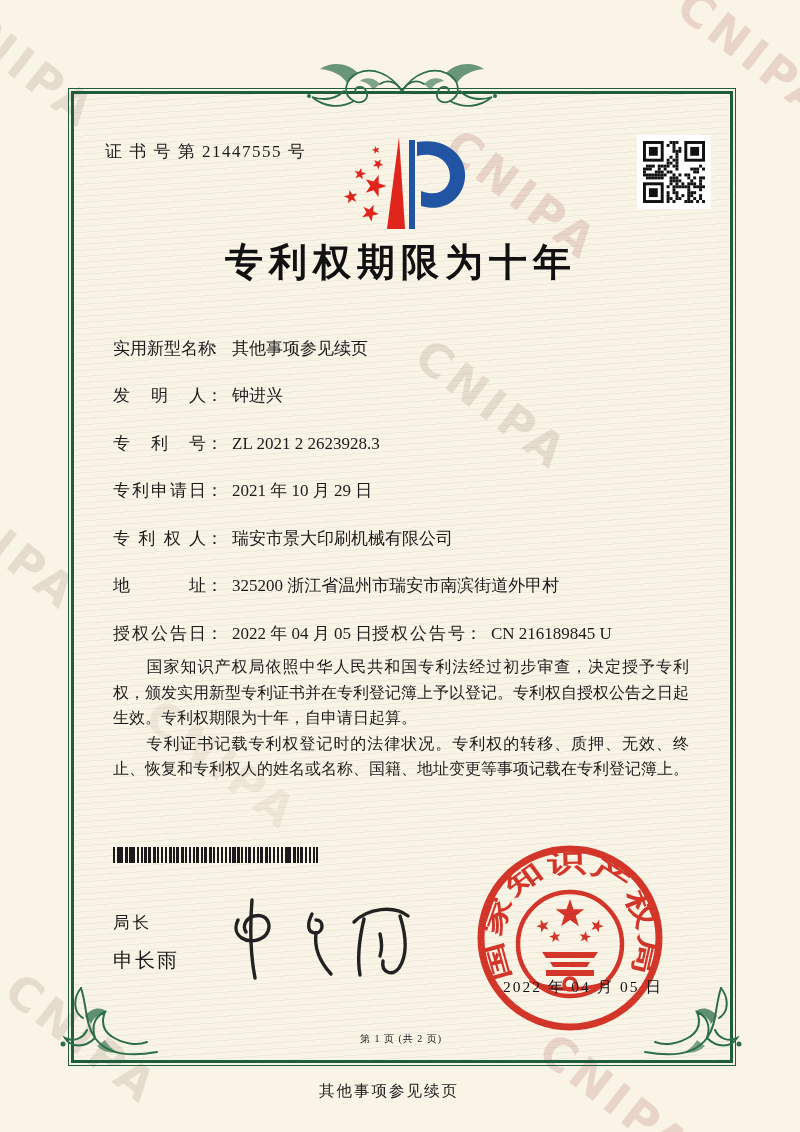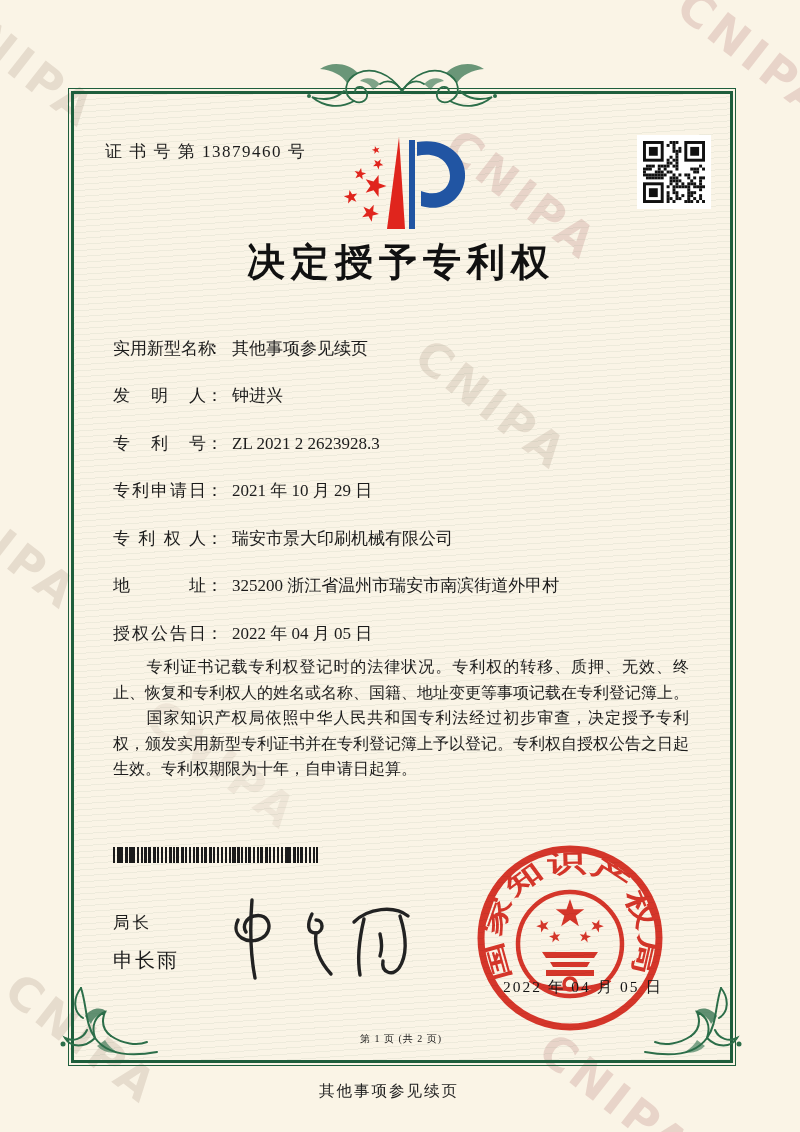--- a/index.html
+++ b/index.html
@@ -141,21 +141,21 @@
       <path d="M44,52 C34,62 20,62 14,52 C22,56 32,53 36,44"></path>
       <path d="M30,2 C22,12 22,26 32,32"></path>
       <path d="M44,52 C40,40 44,30 54,26 C50,36 52,44 60,50"></path>
       <path d="M60,50 C72,58 86,60 96,56"></path>
       <path d="M34,30 C40,22 50,20 56,26 C48,28 42,32 40,38 Z" fill="#2c6e49" fill-opacity=".75" stroke="none"></path>
       <path d="M46,60 C52,66 60,68 66,66 C60,62 56,58 54,54 Z" fill="#2c6e49" fill-opacity=".6" stroke="none"></path>
       <circle cx="12" cy="58" r="2.5" fill="#2c6e49" stroke="none"></circle>
     </g>
   </svg>
 
-  <div class="cert-no">证 书 号 第 13879460 号</div>
+  <div class="cert-no">证 书 号 第 21447555 号</div>
 
   <svg class="logo" viewBox="0 0 132 102">
     <defs>
       <path id="st" d="M0,-10 L-2.35,-3.24 L-9.51,-3.09 L-3.8,1.24 L-5.88,8.09 L0,4 L5.88,8.09 L3.8,1.24 L9.51,-3.09 L2.35,-3.24 Z"></path>
     </defs>
     <polygon points="63,5 69,97 51,97" fill="#e0251d"></polygon>
     <polygon points="73,8 79,8 79,97 73,97" fill="#2155a3"></polygon>
     <path d="M81,10 C113,5 131,26 129,46 C127,67 108,81 85,74 L85,59 C103,66 114,56 114,44 C114,30 101,19 81,24 Z" fill="#2155a3"></path>
     <use href="#st" transform="translate(39,54) scale(1.15) rotate(18)" fill="#e0251d"></use>
     <use href="#st" transform="translate(15,65) scale(.72) rotate(-12)" fill="#e0251d"></use>
@@ -299,21 +299,21 @@
           <rect x="42" y="0" width="21" height="21"></rect>
           <rect x="45" y="3" width="15" height="15" fill="#fff"></rect>
           <rect x="48" y="6" width="9" height="9"></rect>
           <rect x="0" y="42" width="21" height="21"></rect>
           <rect x="3" y="45" width="15" height="15" fill="#fff"></rect>
           <rect x="6" y="48" width="9" height="9"></rect>
         </g>
       </svg>
   </div>
 
-  <div class="title">决定授予专利权</div>
+  <div class="title">专利权期限为十年</div>
 
   <div class="frow" style="top:337px">
     <span class="flabel">实用新型名称</span><span class="fcolon">：</span><span class="fvalue">其他事项参见续页</span>
   </div>
   <div class="frow" style="top:384px">
     <span class="flabel">发明人</span><span class="fcolon">：</span><span class="fvalue">钟进兴</span>
   </div>
   <div class="frow" style="top:432px">
     <span class="flabel">专利号</span><span class="fcolon">：</span><span class="fvalue">ZL 2021 2 2623928.3</span>
   </div>
@@ -322,24 +322,27 @@
   </div>
   <div class="frow" style="top:527px">
     <span class="flabel">专利权人</span><span class="fcolon">：</span><span class="fvalue">瑞安市景大印刷机械有限公司</span>
   </div>
   <div class="frow" style="top:574px">
     <span class="flabel">地址</span><span class="fcolon">：</span><span class="fvalue">325200 浙江省温州市瑞安市南滨街道外甲村</span>
   </div>
   <div class="frow" style="top:622px">
     <span class="flabel">授权公告日</span><span class="fcolon">：</span><span class="fvalue">2022 年 04 月 05 日</span>
   </div>
+  <div class="frow2" style="top:622px">
+    <span class="flabel">授权公告号</span><span class="fcolon">：</span><span class="fvalue">CN 216189845 U</span>
+  </div>
 
   <div class="body-text">
+    <p>国家知识产权局依照中华人民共和国专利法经过初步审查，决定授予专利权，颁发实用新型专利证书并在专利登记簿上予以登记。专利权自授权公告之日起生效。专利权期限为十年，自申请日起算。</p>
     <p>专利证书记载专利权登记时的法律状况。专利权的转移、质押、无效、终止、恢复和专利权人的姓名或名称、国籍、地址变更等事项记载在专利登记簿上。</p>
-    <p>国家知识产权局依照中华人民共和国专利法经过初步审查，决定授予专利权，颁发实用新型专利证书并在专利登记簿上予以登记。专利权自授权公告之日起生效。专利权期限为十年，自申请日起算。</p>
   </div>
 
   <div class="barcode"></div>
 
   <div class="signer-title">局长</div>
   <div class="signer-name">申长雨</div>
   <svg class="signature" viewBox="0 0 195 95">
     <g stroke="#222" stroke-width="3.4" fill="none" stroke-linecap="round">
       <path d="M24,10 C22,35 22,62 27,88"></path>
       <path d="M10,30 C2,46 20,56 34,48 C46,41 42,22 26,26 C18,28 14,36 18,42"></path>

